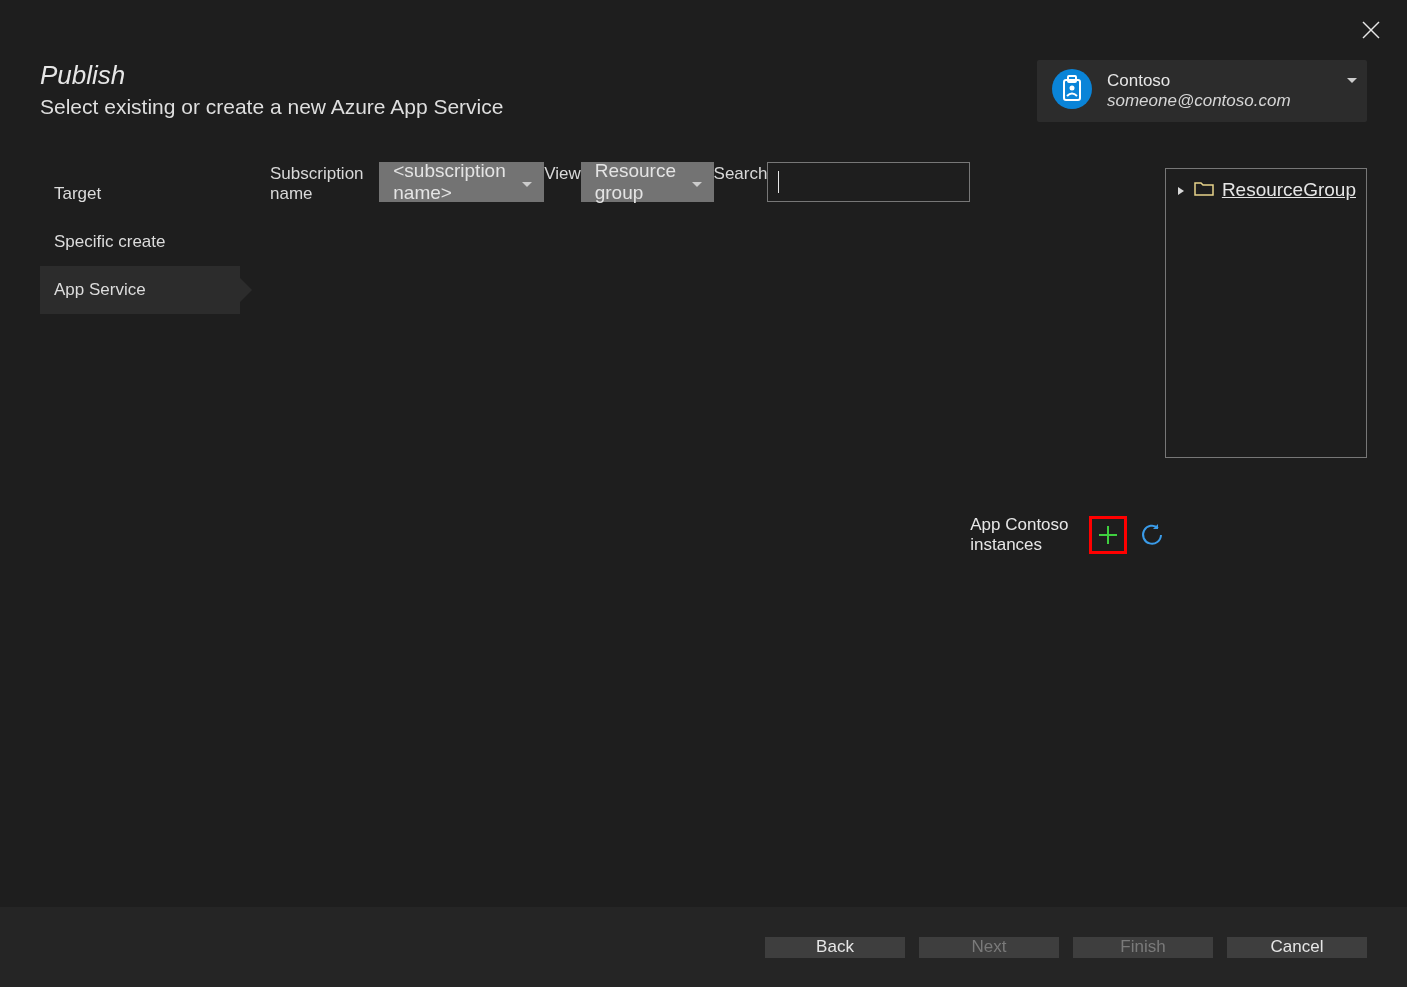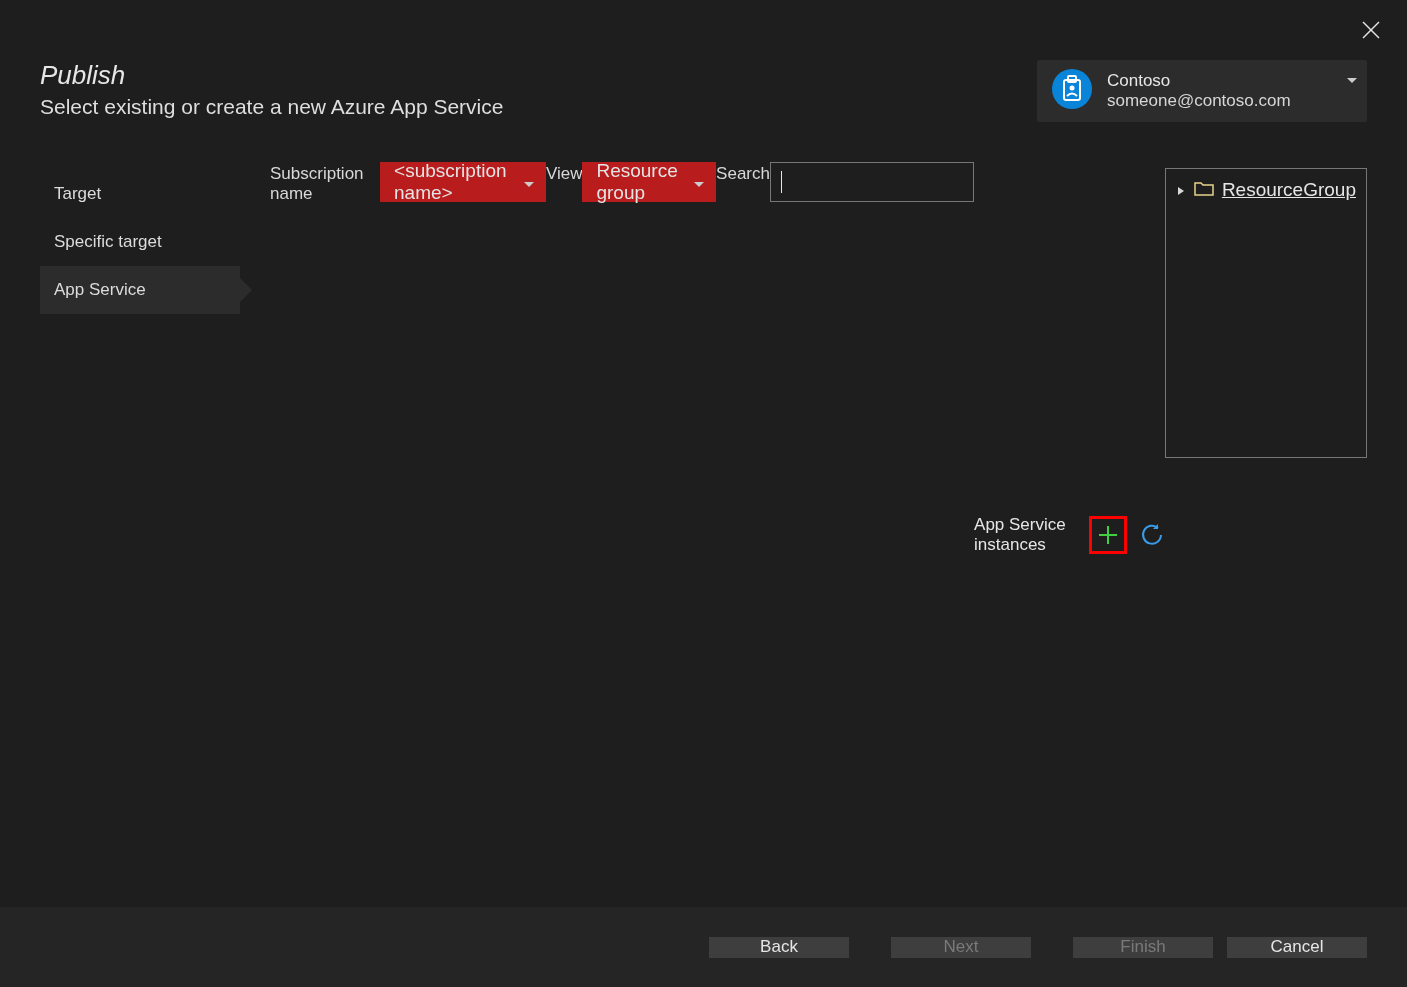--- a/index.html
+++ b/index.html
@@ -8,34 +8,34 @@
 
   .close-x { position: absolute; top: 20px; right: 26px; color: #e6e6e6; cursor: pointer; }
   .close-x svg { width: 20px; height: 20px; stroke: #e6e6e6; stroke-width: 1.5; }
 
   .header-row { display:flex; align-items:flex-start; justify-content:space-between; padding: 60px 40px 0 40px; }
   .titles .title { font-size: 26px; font-weight: 400; font-style: italic; }
   .titles .subtitle { font-size: 21px; margin-top: 4px; color: #dedede; }
 
   .account-box { display:flex; align-items:center; gap:14px; background:#2c2c2c; padding:8px 14px; border-radius:2px; min-width:330px; position:relative; }
   .account-box .name { font-size:17px; }
-  .account-box .email { font-size:17px; color:#d6d6d6; }
+  .account-box .email { font-size:17px; color:#d6d6d6;font-style:italic; }
   .account-box .chevron { position:absolute; right:10px; top:10px; }
   .badge-icon svg { width:42px; height:42px; }
 
   .body { display:flex; flex:1; padding: 40px 40px 0 40px; gap: 30px; }
 
   .steps { width: 200px; display:flex; flex-direction:column; padding-top: 8px;}
   .step { padding: 14px 14px; font-size:17px; color:#dcdcdc; cursor:pointer; }
   .step.active { background:#2c2c2c; position:relative; }
   .step.active::after { content:""; position:absolute; right:-12px; top:50%; transform:translateY(-50%); border-left:12px solid #2c2c2c; border-top:12px solid transparent; border-bottom:12px solid transparent; }
 
   .form { flex:1; display:flex; flex-direction:row; }
   .label { font-size:17px; margin-top: 2px; margin-bottom:6px; color:#d8d8d8; }
-  .dropdown { background:#b91c1c; height:40px; display:flex; align-items:center; padding:0 14px; font-size:19px; color:#e4e4e4; position:relative; margin-bottom:22px; cursor:pointer;}
+  .dropdown { background:#737373; height:40px; display:flex; align-items:center; padding:0 14px; font-size:19px; color:#e4e4e4; position:relative; margin-bottom:22px; cursor:pointer;}
   .dropdown .caret { position:absolute; right:12px; top:50%; transform:translateY(-50%); }
   .caret svg { width:10px; height:6px; }
 
   .search-box { height:40px; border:1px solid #777; background:transparent; display:flex; align-items:center; padding:0 10px; margin-bottom:28px;}
   .search-box input { width:100%; background:transparent; border:none; outline:none; color:#e6e6e6; font-size:18px; font-family:inherit;}
   .cursor { display:inline-block; width:1px; height:22px; background:#e6e6e6; }
 
   .instances-header { display:flex; align-items:center; justify-content:space-between; }
   .instances-header .ilabel { font-size:17px; }
   .instances-actions { display:flex; align-items:center; gap:12px; }
@@ -44,21 +44,21 @@
   .refresh-btn { width:26px; height:26px; cursor:pointer;}
   .refresh-btn svg { stroke:#3a9be8; fill:none; stroke-width:2;}
 
   .tree { border:1px solid #777; height: 290px; margin-top:6px; padding:10px 10px; margin-bottom:20px;text-decoration:underline;}
   .tree-row { display:flex; align-items:center; gap:8px; font-size:19px; cursor:pointer;}
   .tree-row .expander svg { width:10px; height:10px; fill:#d8d8d8;}
   .folder-icon svg { width:20px; height:16px; }
 
   .footer { height:80px; background:#252525; display:flex; align-items:center; justify-content:flex-end; gap:14px; padding-right:40px;}
   .btn { width:140px; height:21px; display:flex; align-items:center; justify-content:center; background:#3e3e3e; font-size:17px; cursor:pointer;}
-  .btn.disabled { color:#7a7a7a; cursor:default;margin-left:28px;}
+  .btn.disabled { color:#7a7a7a; cursor:default;}
 </style>
 </head>
 <body>
 
 <div class="window">
 
   <div class="close-x">
     <svg viewBox="0 0 20 20">
         <line x1="2" y1="2" x2="18" y2="18"></line>
         <line x1="18" y1="2" x2="2" y2="18"></line>
@@ -88,21 +88,21 @@
         <svg width="10" height="6" viewBox="0 0 10 6">
             <path d="M0 0 L5 5 L10 0" fill="#ccc"></path>
           </svg>
       </span>
     </div>
   </div>
 
   <div class="body">
     <div class="steps">
       <div class="step"><span>Target</span></div>
-      <div class="step"><span>Specific target</span></div>
+      <div class="step"><span>Specific create</span></div>
       <div class="step active"><span>App Service</span></div>
     </div>
 
     <div class="form">
       <div class="label">Subscription name</div>
       <div class="dropdown">
         <span>&lt;subscription name&gt;</span>
         <span class="caret"><svg viewBox="0 0 10 6">
               <path d="M0 0 L5 5 L10 0" fill="#ccc"></path>
             </svg></span>
@@ -116,21 +116,21 @@
             </svg></span>
       </div>
 
       <div class="label">Search</div>
       <div class="search-box">
         <span class="cursor"></span>
         <input type="text" value="" style="">
       </div>
 
       <div class="instances-header">
-        <div class="ilabel">App Service instances</div>
+        <div class="ilabel">App Contoso instances</div>
         <div class="instances-actions">
           <div class="plus-btn">
             <svg viewBox="0 0 22 22">
                 <line x1="11" y1="2" x2="11" y2="20"></line>
                 <line x1="2" y1="11" x2="20" y2="11"></line>
               </svg>
           </div>
           <div class="refresh-btn">
             <svg viewBox="0 0 26 26">
                 <path d="M22 13 a9 9 0 1 1 -3 -7"></path>

